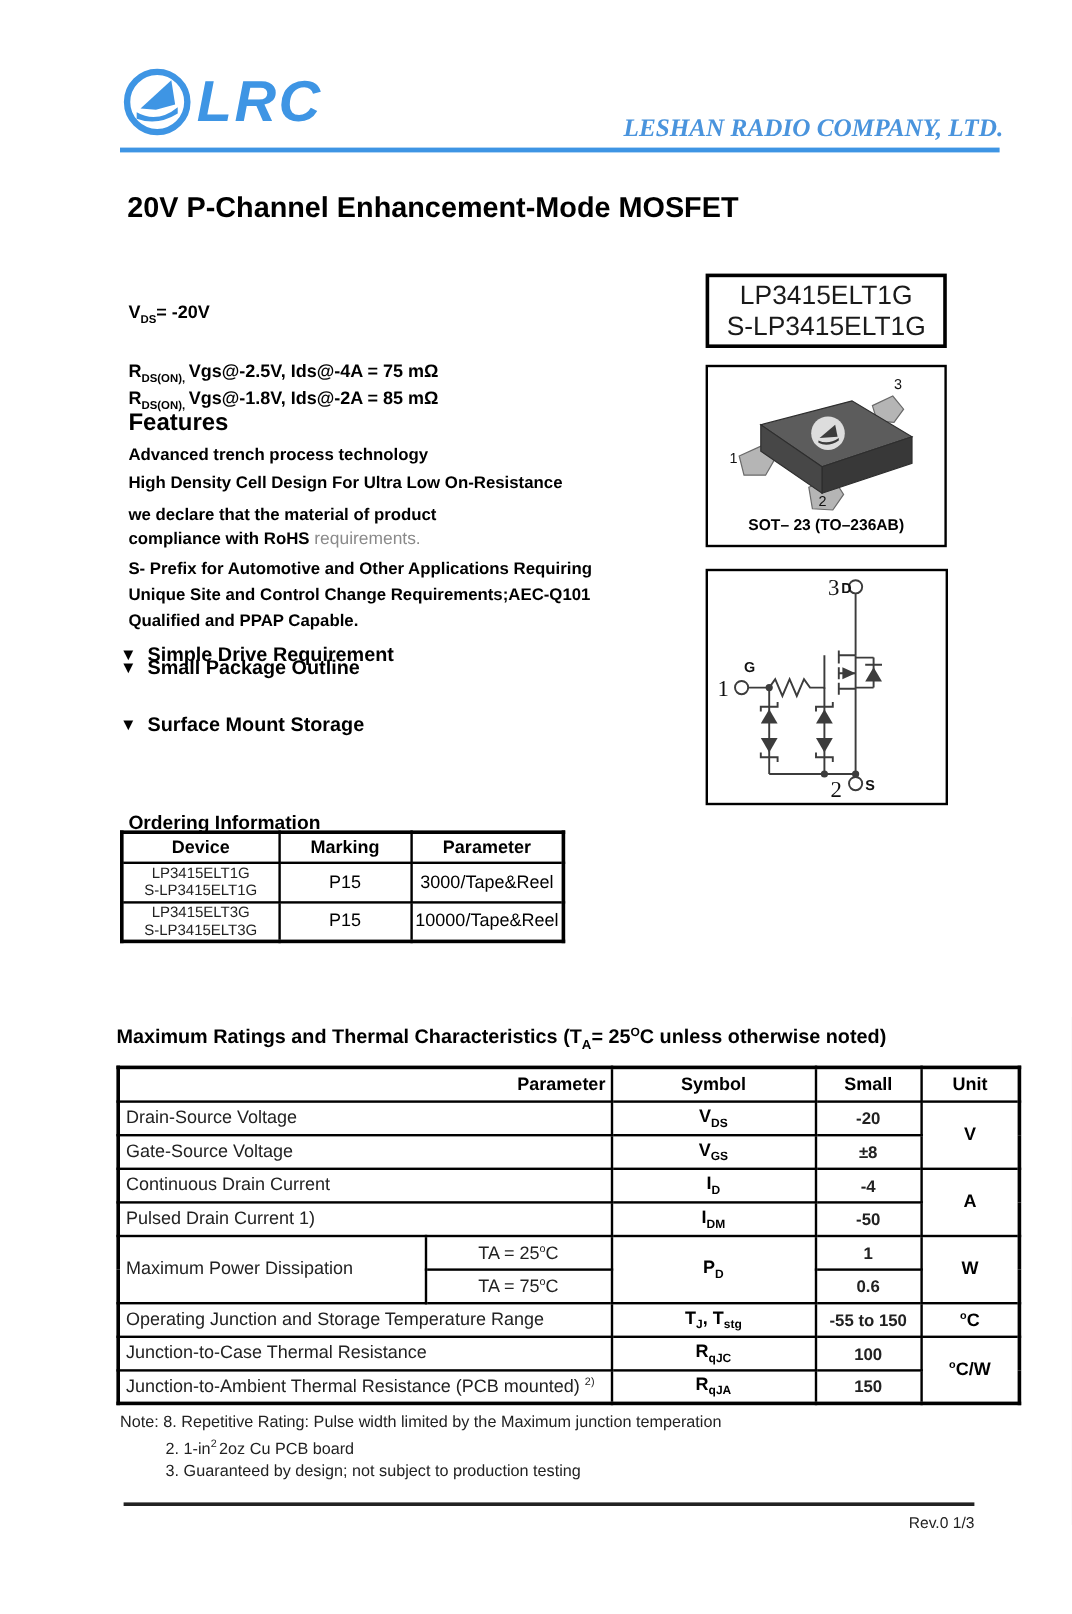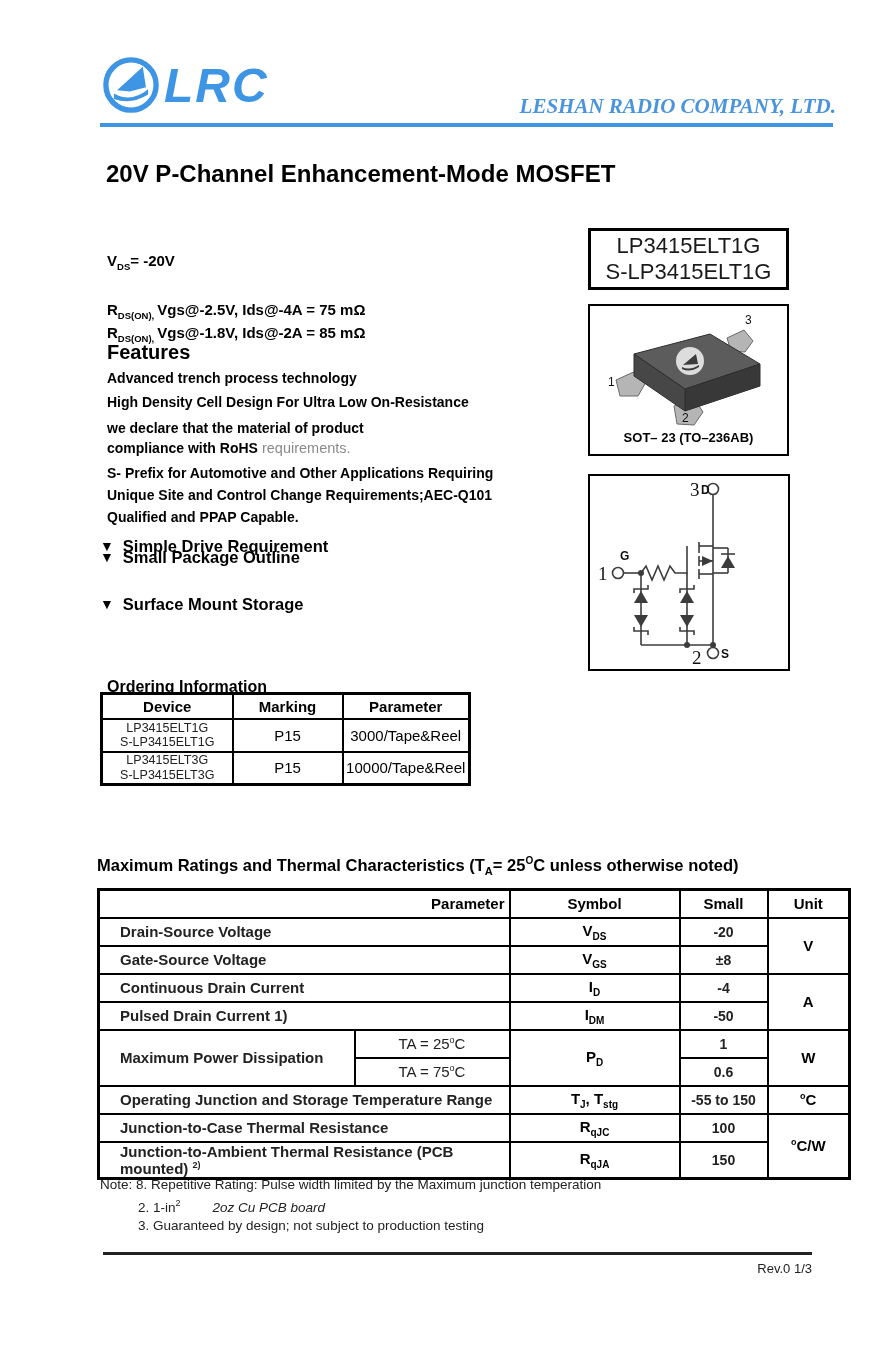--- a/index.html
+++ b/index.html
@@ -43,33 +43,33 @@
   .ordering-table td.dev { font-size:12.5px; line-height:1.15; color:#222; }
 
   
   .ratings-heading { position:absolute; left:97px; top:855px; font-size:16.5px; font-weight:bold; }
   .ratings-heading sub { font-size:11px; }
   .ratings-heading sup { font-size:10px; }
   .ratings-table { position:absolute; left:97px; top:888px; border-collapse:collapse; table-layout:fixed; border:3px solid #000; }
   .ratings-table th, .ratings-table td { border:2px solid #000; height:28px; vertical-align:middle; font-size:15px; padding:0 4px; }
   .ratings-table th { text-align:center; }
   .ratings-table th.param-h { text-align:right; padding-left:5px;margin-top:44px; }
-  .ratings-table td.param { text-align:left; font-weight:bold; padding-left:20px; color:#222; }
+  .ratings-table td.param { text-align:left; font-weight:normal; padding-left:5px; color:#222; }
   .ratings-table td.cond { text-align:center; font-weight:normal; color:#222; }
   .ratings-table td.sym { text-align:center; font-weight:bold; }
   .ratings-table td.sym sub { font-size:10px; font-weight:bold; }
   .ratings-table td.lim { text-align:center; font-weight:bold; font-size:14px; color:#222; }
   .ratings-table td.unit { text-align:center; font-weight:bold; }
   .ratings-table sup { font-size:9px; }
 
   
   .notes { position:absolute; left:100px; top:1176px; font-size:13.5px; color:#222; line-height:18px; }
   .notes .indent { margin-left:38px; }
   .notes sup { font-size:9px; }
-  .notes .gap { margin-left:32px;font-style:italic; }
+  .notes .gap { margin-left:2px; }
   .footer-rule { position:absolute; left:103px; top:1252px; width:709px; height:3px; background:#222; }
   .footer-rev { position:absolute; left:612px; top:1261px; width:200px; text-align:right; font-size:13px; color:#222; }
 </style>
 </head>
 <body>
 
 <div class="page">
 
   <div class="logo-wrap">
     <svg class="logo-mark" viewBox="0 0 58 58">

